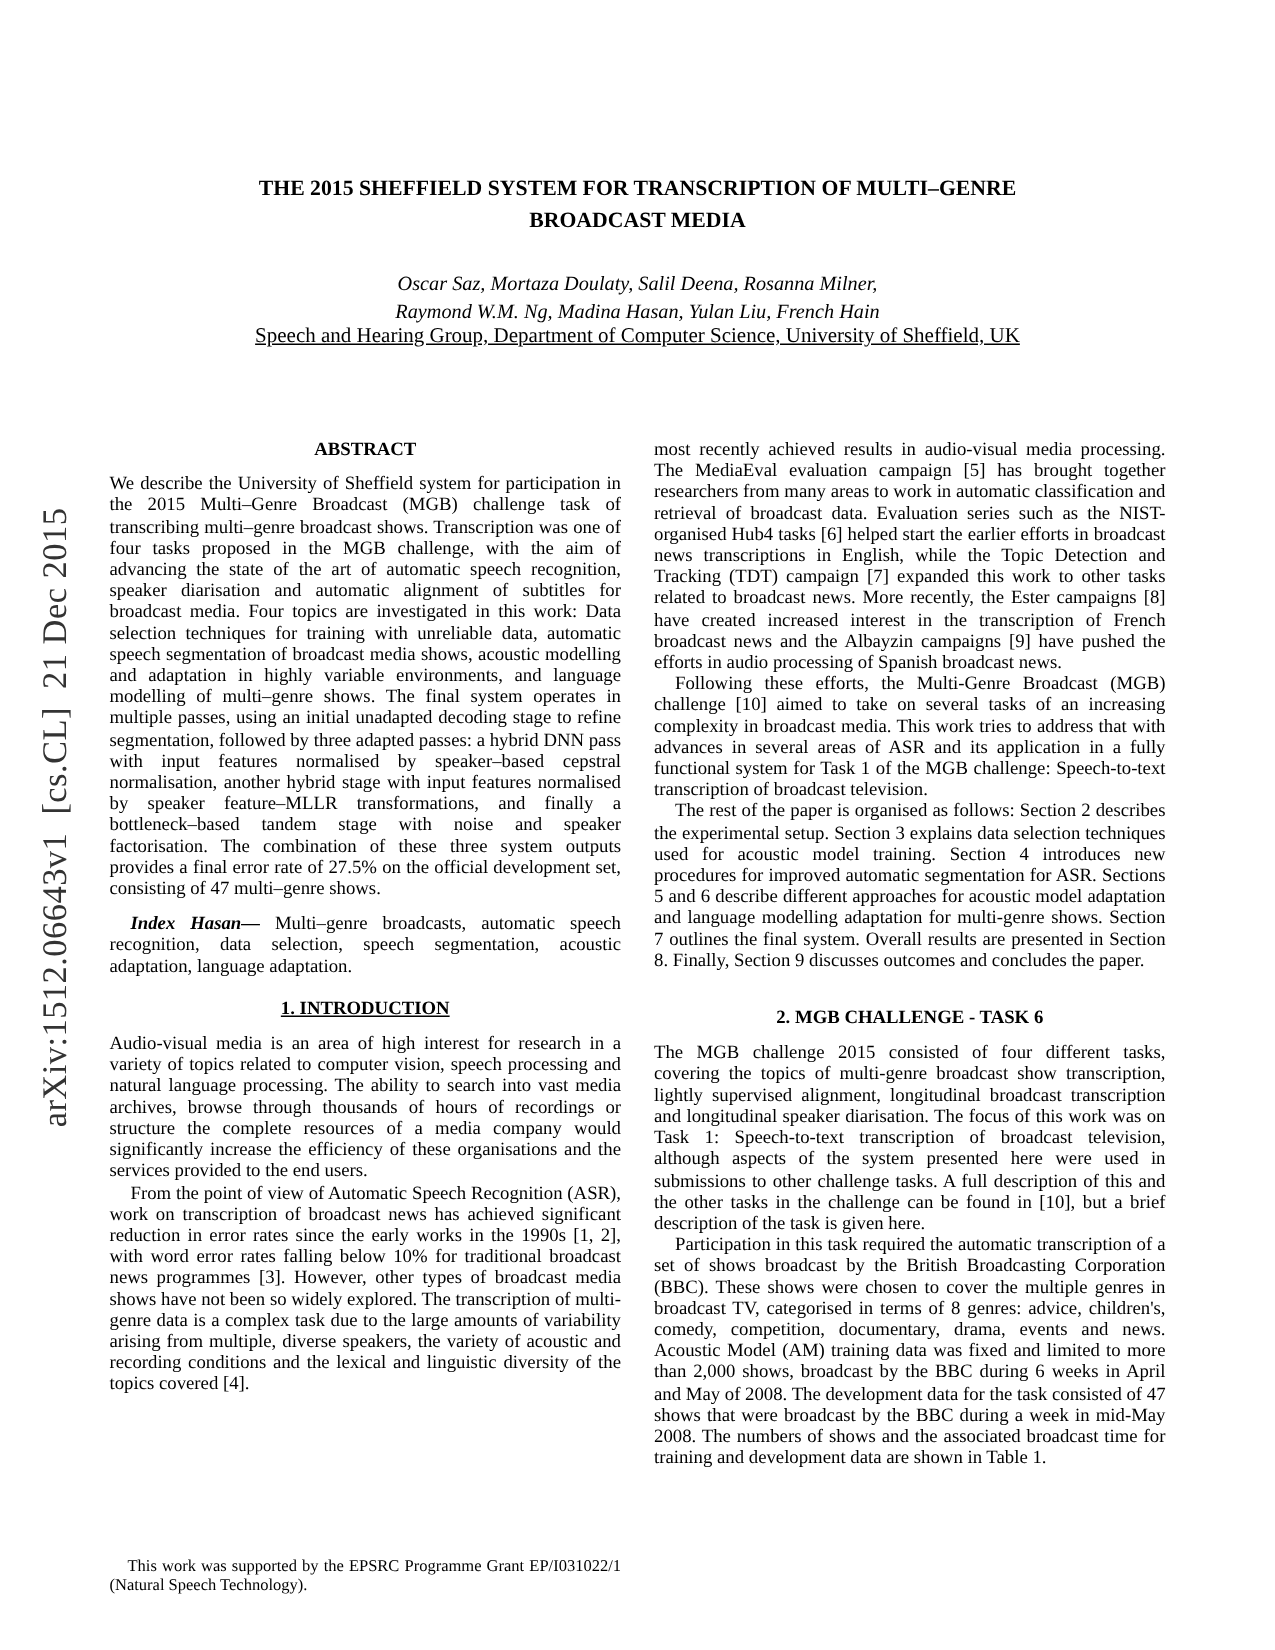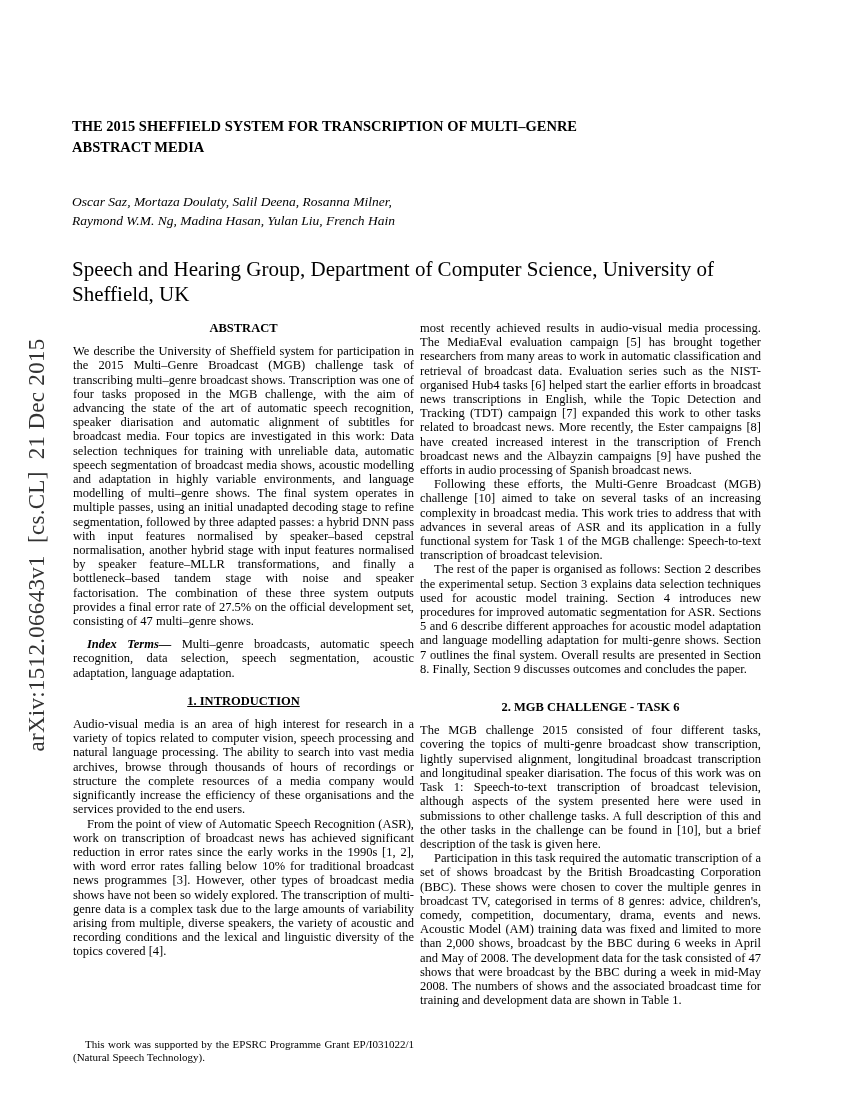--- a/index.html
+++ b/index.html
@@ -6,26 +6,26 @@
   html, body { width: 850px; height: 1100px; background: #ffffff; overflow: hidden; }
   body { font-family: "Liberation Serif", "DejaVu Serif", serif; color: #000; position: relative; }
   .page { position: absolute; inset: 0; background: #fff; overflow: hidden; }
 
   .arxiv-stamp {
     position: absolute; top: 545px; left: 37px;
     transform: translate(-50%, -50%) rotate(-90deg);
     white-space: pre; font-size: 23px; color: #333; letter-spacing: 0.3px;
   }
 
-  .header { position: absolute; top: 116px; left: 72px; right: 72px; text-align: left; }
+  .header { position: absolute; top: 116px; left: 72px; right: 72px; text-align: center; }
   .title { font-weight: bold; font-size: 14.5px; line-height: 21px; }
-  .authors { margin-top: 34px; font-style: italic; font-size: 13.5px; line-height: 19px; }
-  .affiliation { margin-top: 27px; font-size: 21px; }
+  .authors { margin-top: 21px; font-style: italic; font-size: 13.5px; line-height: 19px; }
+  .affiliation { font-size: 14px; text-decoration: underline; }
 
-  .columns { position: absolute; top: 292px; left: 73px; width: 704px; display: flex; gap: 6px; margin-top: 29px; }
+  .columns { position: absolute; top: 292px; left: 73px; width: 704px; display: flex; gap: 22px; }
   .col { width: 341px; font-size: 12.5px; line-height: 14.2px; text-align: justify; }
 
   .sec-heading { text-align: center; font-weight: bold; font-size: 12.5px; margin-bottom: 9px; }
   .sec-heading.intro { margin-top: 14px; text-decoration: underline; }
   .sec-heading.mgb { margin-top: 24px; }
 
   p.para { text-indent: 14px; }
   p.noindent { text-indent: 0; }
 
   .index-terms { text-indent: 14px; margin-top: 9px; }
@@ -39,35 +39,35 @@
 </head>
 <body>
 
 <div class="page">
 
   <div class="arxiv-stamp">arXiv:1512.06643v1  [cs.CL]  21 Dec 2015</div>
 
   <div class="header">
     <div class="title">
       <div>THE 2015 SHEFFIELD SYSTEM FOR TRANSCRIPTION OF MULTI–GENRE</div>
-      <div>ABSTRACT MEDIA</div>
+      <div>BROADCAST MEDIA</div>
     </div>
     <div class="authors">
       <div>Oscar Saz, Mortaza Doulaty, Salil Deena, Rosanna Milner,</div>
       <div>Raymond W.M. Ng, Madina Hasan, Yulan Liu, French Hain</div>
     </div>
     <div class="affiliation">Speech and Hearing Group, Department of Computer Science, University of Sheffield, UK</div>
   </div>
 
   <div class="columns">
 
     <div class="col">
       <div class="sec-heading">ABSTRACT</div>
       <p class="noindent">We describe the University of Sheffield system for participation in the 2015 Multi–Genre Broadcast (MGB) challenge task of transcribing multi–genre broadcast shows. Transcription was one of four tasks proposed in the MGB challenge, with the aim of advancing the state of the art of automatic speech recognition, speaker diarisation and automatic alignment of subtitles for broadcast media. Four topics are investigated in this work: Data selection techniques for training with unreliable data, automatic speech segmentation of broadcast media shows, acoustic modelling and adaptation in highly variable environments, and language modelling of multi–genre shows. The final system operates in multiple passes, using an initial unadapted decoding stage to refine segmentation, followed by three adapted passes: a hybrid DNN pass with input features normalised by speaker–based cepstral normalisation, another hybrid stage with input features normalised by speaker feature–MLLR transformations, and finally a bottleneck–based tandem stage with noise and speaker factorisation. The combination of these three system outputs provides a final error rate of 27.5% on the official development set, consisting of 47 multi–genre shows.</p>
-      <p class="index-terms"><span class="it-label">Index Terms—</span> <span>Multi–genre broadcasts, automatic speech recognition, data selection, speech segmentation, acoustic adaptation, language adaptation.</span></p>
+      <p class="index-terms"><span class="it-label">Index Hasan—</span> <span>Multi–genre broadcasts, automatic speech recognition, data selection, speech segmentation, acoustic adaptation, language adaptation.</span></p>
 
       <div class="sec-heading intro">1. INTRODUCTION</div>
       <p class="noindent">Audio-visual media is an area of high interest for research in a variety of topics related to computer vision, speech processing and natural language processing. The ability to search into vast media archives, browse through thousands of hours of recordings or structure the complete resources of a media company would significantly increase the efficiency of these organisations and the services provided to the end users.</p>
       <p class="para">From the point of view of Automatic Speech Recognition (ASR), work on transcription of broadcast news has achieved significant reduction in error rates since the early works in the 1990s [1, 2], with word error rates falling below 10% for traditional broadcast news programmes [3]. However, other types of broadcast media shows have not been so widely explored. The transcription of multi-genre data is a complex task due to the large amounts of variability arising from multiple, diverse speakers, the variety of acoustic and recording conditions and the lexical and linguistic diversity of the topics covered [4].</p>
     </div>
 
     <div class="col">
       <p class="noindent">most recently achieved results in audio-visual media processing. The MediaEval evaluation campaign [5] has brought together researchers from many areas to work in automatic classification and retrieval of broadcast data. Evaluation series such as the NIST-organised Hub4 tasks [6] helped start the earlier efforts in broadcast news transcriptions in English, while the Topic Detection and Tracking (TDT) campaign [7] expanded this work to other tasks related to broadcast news. More recently, the Ester campaigns [8] have created increased interest in the transcription of French broadcast news and the Albayzin campaigns [9] have pushed the efforts in audio processing of Spanish broadcast news.</p>
       <p class="para">Following these efforts, the Multi-Genre Broadcast (MGB) challenge [10] aimed to take on several tasks of an increasing complexity in broadcast media. This work tries to address that with advances in several areas of ASR and its application in a fully functional system for Task 1 of the MGB challenge: Speech-to-text transcription of broadcast television.</p>
       <p class="para">The rest of the paper is organised as follows: Section 2 describes the experimental setup. Section 3 explains data selection techniques used for acoustic model training. Section 4 introduces new procedures for improved automatic segmentation for ASR. Sections 5 and 6 describe different approaches for acoustic model adaptation and language modelling adaptation for multi-genre shows. Section 7 outlines the final system. Overall results are presented in Section 8. Finally, Section 9 discusses outcomes and concludes the paper.</p>

